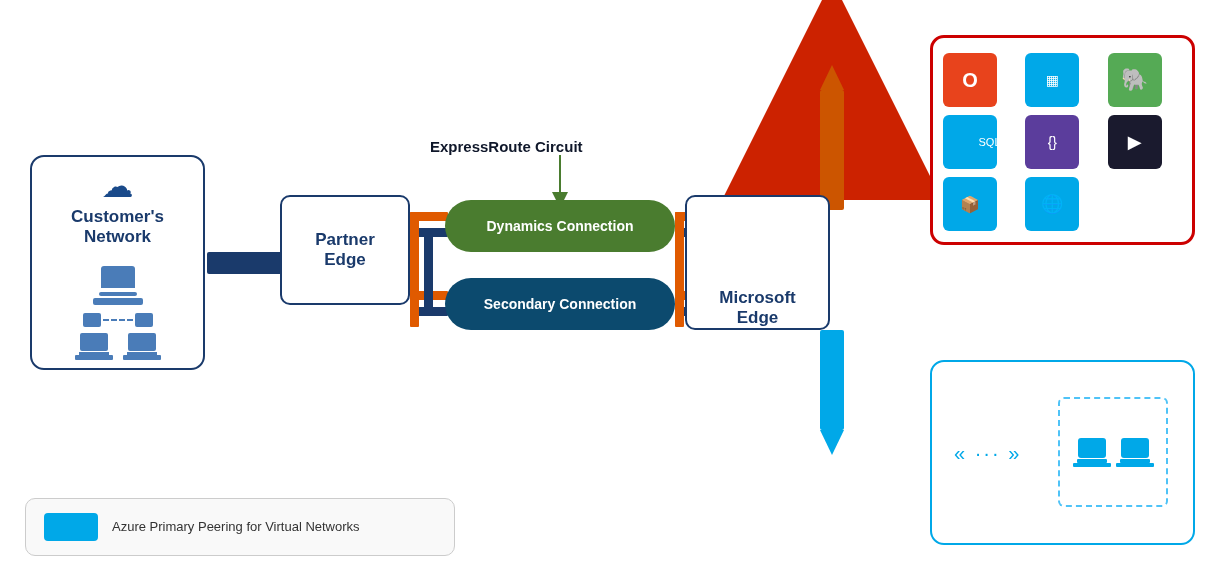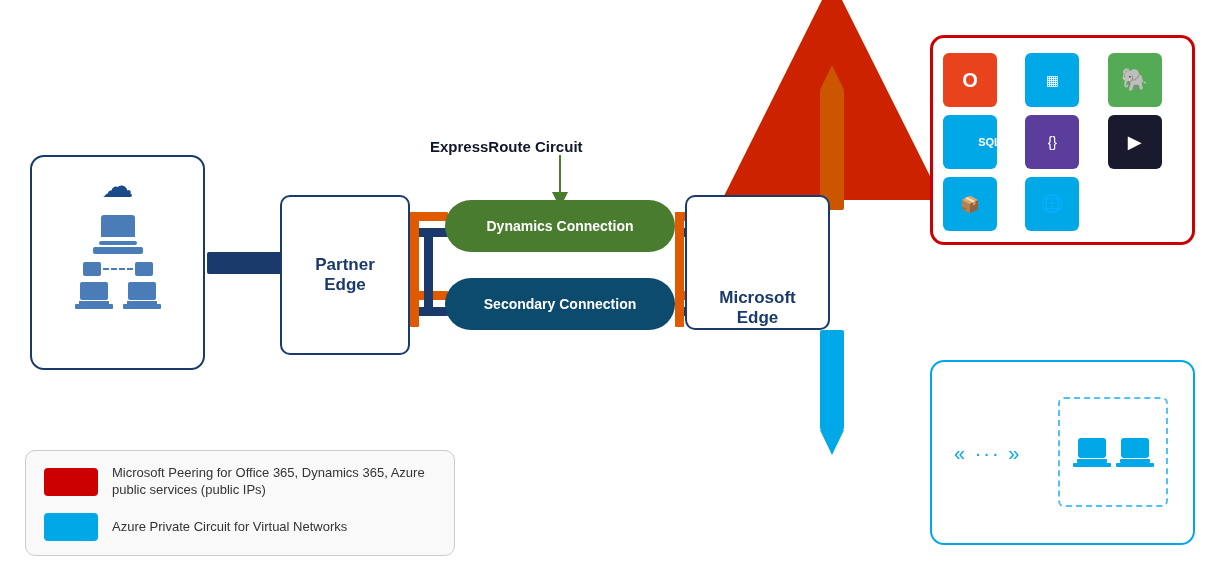--- a/index.html
+++ b/index.html
@@ -44,21 +44,21 @@
       line-height: 1.2;
       margin-bottom: 10px;
     }
 
     
     .partner-box {
       position: absolute;
       left: 280px;
       top: 195px;
       width: 130px;
-      height: 160px;
+      height: 110px;
       border: 2.5px solid #1a3a6b;
       border-radius: 10px;
       display: flex;
       align-items: center;
       justify-content: center;
       background: #fff;
     }
 
     .partner-label {
       font-size: 17px;
@@ -312,20 +312,24 @@
 
     <rect x="820" y="330" width="24" height="100" fill="#00a8e8" rx="2"></rect>
     <polygon points="820,430 844,430 832,455" fill="#00a8e8"></polygon>
   </svg>
 
   <div class="red-cloud" style="position:absolute; right:125px; top:18px; font-size:42px; color:#cc0000;">☁</div>
 
   <div class="customer-box">
 
     <div style="font-size:32px; color:#1a4a8a; margin-bottom:2px;">☁</div>
+    <div class="customer-label">
+      <span>Customer's</span><br>
+      <span>Network</span>
+    </div>
 
     <div style="display:flex; flex-direction:column; align-items:center; margin-top:8px;">
 
       <div style="display:flex; justify-content:center; margin-bottom:4px;">
         <div style="width:34px;height:22px;background:#4a7cb8;border-radius:3px 3px 0 0;"></div>
       </div>
       <div style="width:38px;height:4px;background:#4a7cb8;border-radius:2px; margin-bottom:2px;"></div>
       <div style="width:50px;height:7px;background:#4a7cb8;border-radius:2px; margin-bottom:8px;"></div>
 
       <div style="display:flex;align-items:center;gap:2px; margin-bottom:4px;">
@@ -376,21 +380,21 @@
 
       <div class="service-icon" style="background:#00a8e8;">
         <span style="color:#fff;font-size:14px;">▦</span>
       </div>
 
       <div class="service-icon" style="background:#5a5;">
         <span style="font-size:22px;">🐘</span>
       </div>
 
       <div class="service-icon" style="background:#00a8e8;">
-        <span style="color:#fff;font-size:11px;font-weight:bold;margin-left:39px;">SQL</span>
+        <span style="color:#fff;font-size:11px;font-weight:normal;margin-left:39px;">SQL</span>
       </div>
 
       <div class="service-icon" style="background:#5b3d9c;">
         <span style="color:#fff;font-size:14px;">{}</span>
       </div>
 
       <div class="service-icon" style="background:#1a1a2e;">
         <span style="color:#fff;font-size:18px;">▶</span>
       </div>
 
@@ -423,22 +427,18 @@
           <div style="width:28px;height:20px;background:#00a8e8;border-radius:3px;"></div>
           <div style="width:30px;height:4px;background:#00a8e8;margin-top:1px;border-radius:1px;"></div>
           <div style="width:38px;height:4px;background:#00a8e8;border-radius:1px;"></div>
         </div>
       </div>
     </div>
   </div>
 
   <div class="legend-box">
     <div class="legend-item">
-      <div class="legend-color-box" style="background:#cc0000;"></div>
-      <div class="legend-text">Microsoft Peering for Office 365, Dynamics 365, Azure public services (public IPs)</div>
-    </div>
-    <div class="legend-item">
       <div class="legend-color-box" style="background:#00a8e8;"></div>
-      <div class="legend-text">Azure Private Circuit for Virtual Networks</div>
+      <div class="legend-text">Azure Primary Peering for Virtual Networks</div>
     </div>
   </div>
 
 </div>
 
 </body></html>

